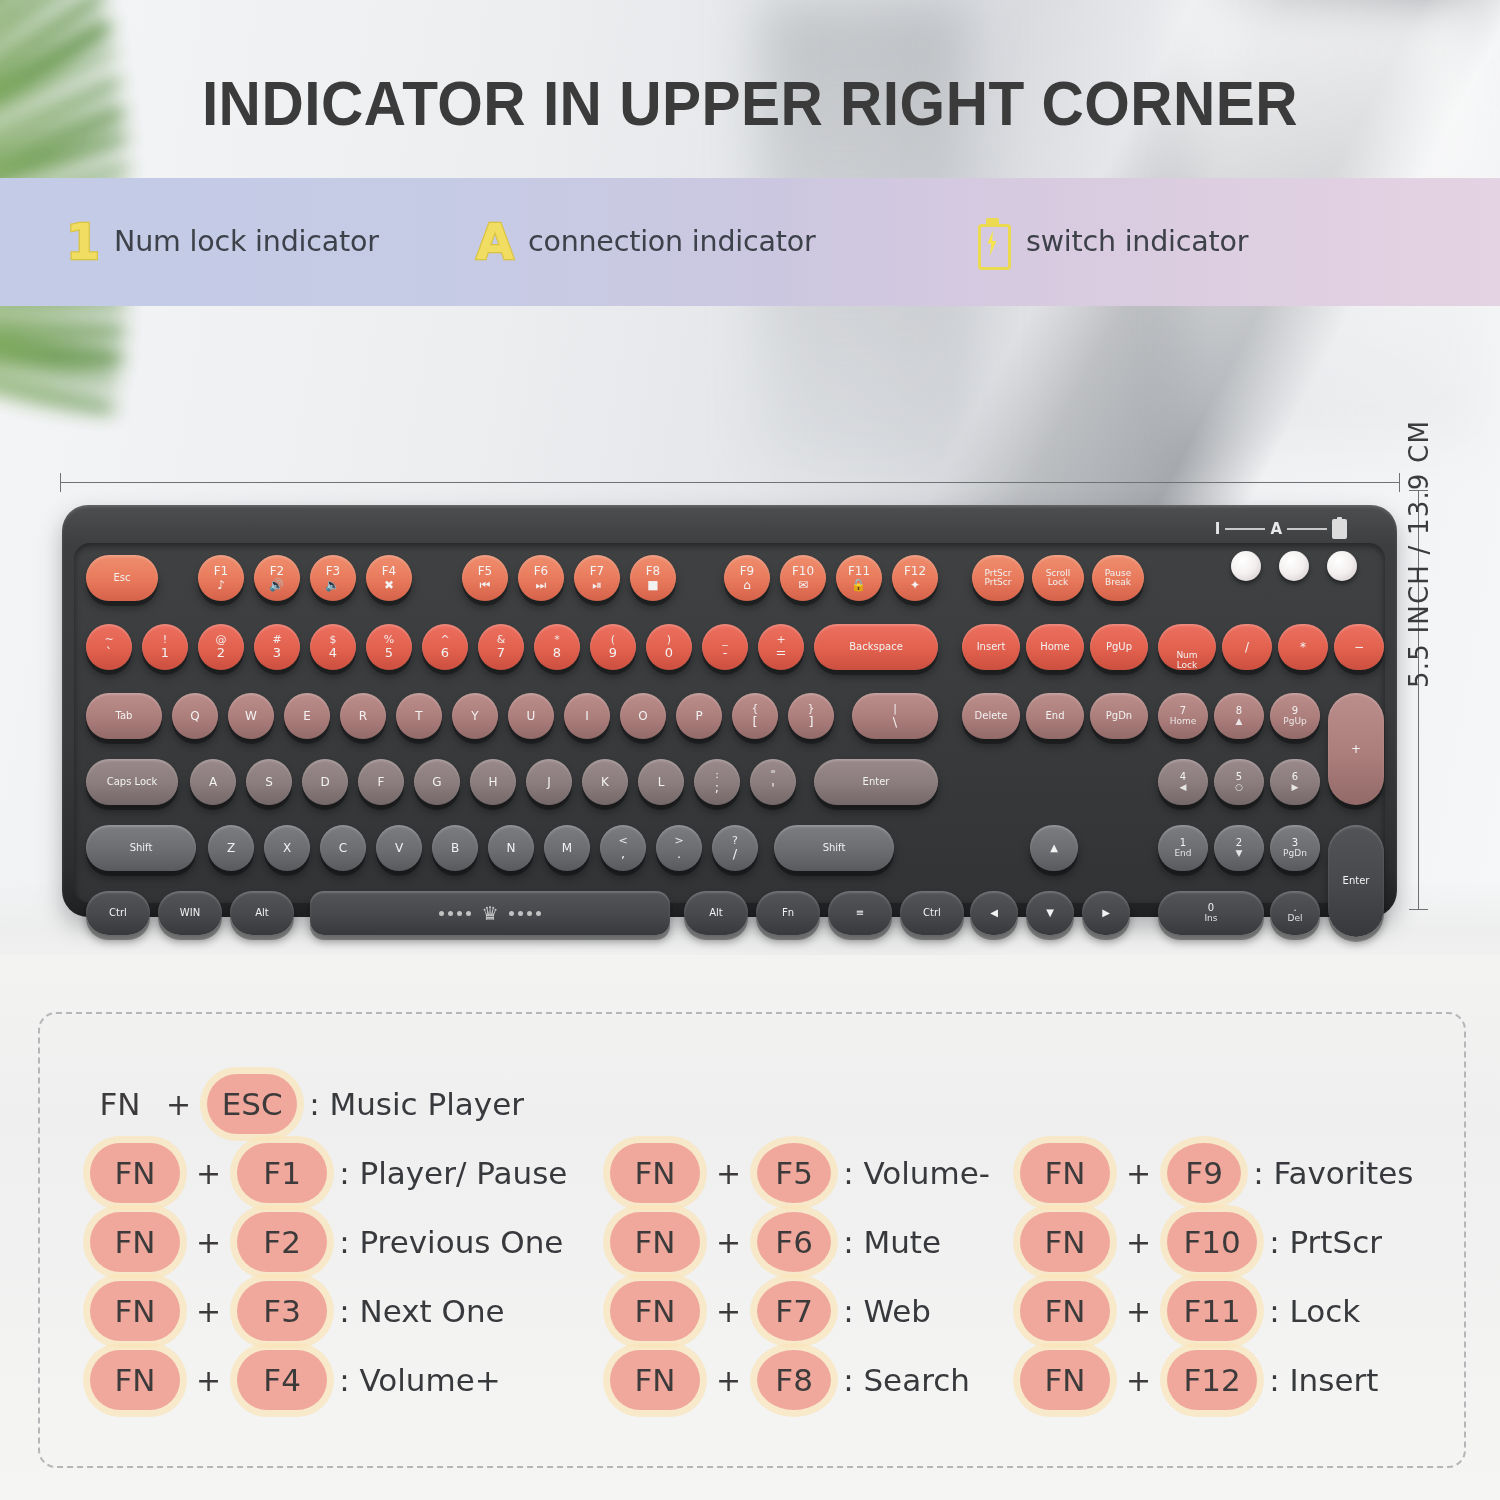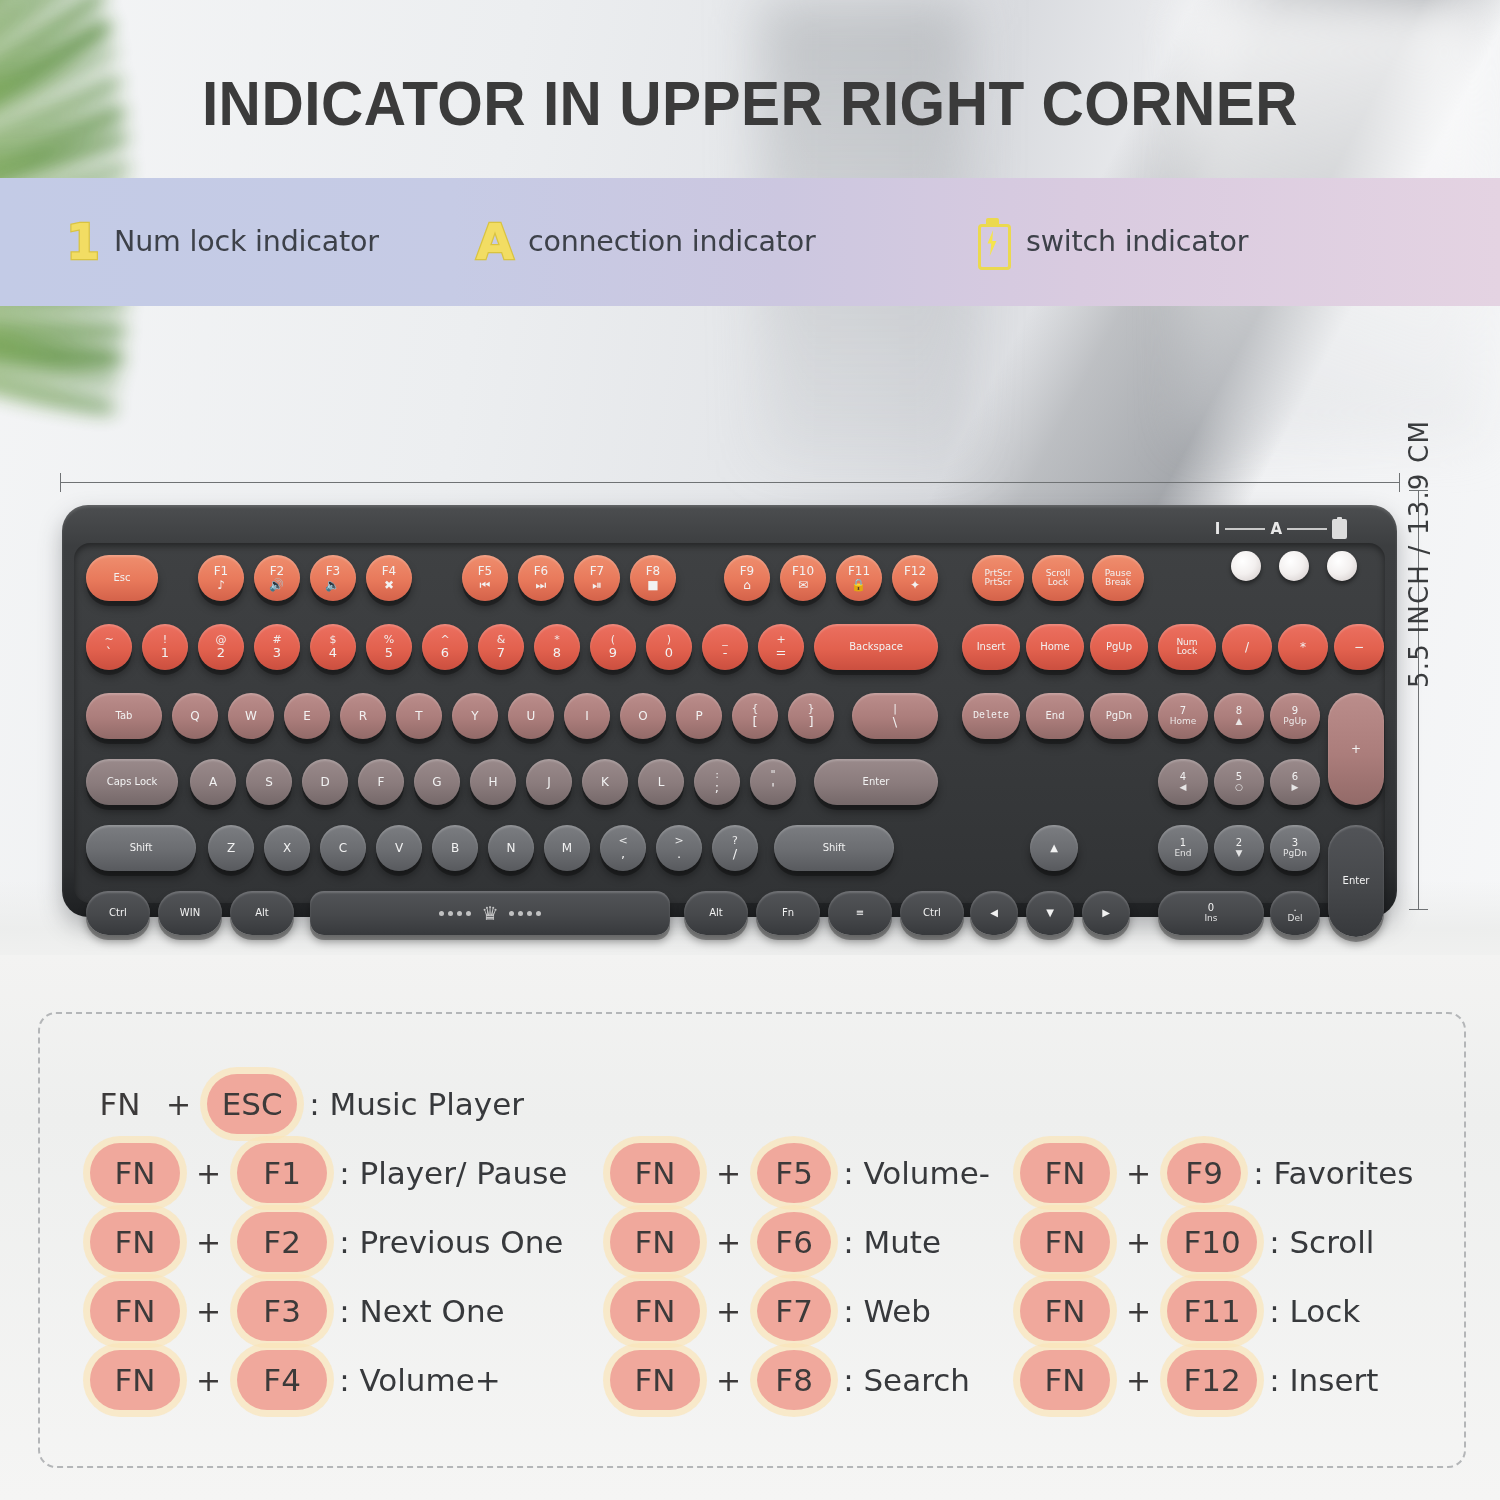--- a/index.html
+++ b/index.html
@@ -363,21 +363,21 @@
         </div>
         <div class="k" style="left: 900px; top: 119px; width: 58px; height: 46px; background: linear-gradient(rgb(236, 112, 96) 0%, rgb(226, 97, 78) 55%, rgb(203, 79, 63) 100%);">
           <span class="lbl sm">Insert</span>
         </div>
         <div class="k" style="left: 964px; top: 119px; width: 58px; height: 46px; background: linear-gradient(rgb(236, 112, 96) 0%, rgb(226, 97, 78) 55%, rgb(203, 79, 63) 100%);">
           <span class="lbl sm">Home</span>
         </div>
         <div class="k" style="left: 1028px; top: 119px; width: 58px; height: 46px; background: linear-gradient(rgb(236, 112, 96) 0%, rgb(226, 97, 78) 55%, rgb(203, 79, 63) 100%);">
           <span class="lbl sm">PgUp</span>
         </div>
-        <div class="k" style="left: 1096px; top: 119px; width: 58px; height: 46px; background: linear-gradient(rgb(236, 112, 96) 0%, rgb(226, 97, 78) 55%, rgb(203, 79, 63) 100%);">
+        <div class="k" style="left: 1096px; top: 119px; width: 58px; height: 46px; background: linear-gradient(rgb(236, 112, 96) 0%, rgb(226, 97, 78) 55%, rgb(203, 79, 63) 100%); justify-content: flex-end;">
           <span class="lbl xs">Num</span>
           <span class="lbl xs">Lock</span>
         </div>
         <div class="k" style="left: 1160px; top: 119px; width: 50px; height: 46px; background: linear-gradient(rgb(236, 112, 96) 0%, rgb(226, 97, 78) 55%, rgb(203, 79, 63) 100%);">
           <span class="lbl ">/</span>
         </div>
         <div class="k" style="left: 1216px; top: 119px; width: 50px; height: 46px; background: linear-gradient(rgb(236, 112, 96) 0%, rgb(226, 97, 78) 55%, rgb(203, 79, 63) 100%);">
           <span class="lbl ">*</span>
         </div>
         <div class="k" style="left: 1272px; top: 119px; width: 50px; height: 46px; background: linear-gradient(rgb(236, 112, 96) 0%, rgb(226, 97, 78) 55%, rgb(203, 79, 63) 100%);">
@@ -421,21 +421,21 @@
           <span class="bot">[</span>
         </div>
         <div class="k" style="left: 726px; top: 188px; width: 46px; height: 46px; background: linear-gradient(rgb(187, 141, 139) 0%, rgb(171, 125, 123) 55%, rgb(146, 106, 104) 100%);">
           <span class="top">}</span>
           <span class="bot">]</span>
         </div>
         <div class="k" style="left: 790px; top: 188px; width: 86px; height: 46px; background: linear-gradient(rgb(187, 141, 139) 0%, rgb(171, 125, 123) 55%, rgb(146, 106, 104) 100%);">
           <span class="top">|</span>
           <span class="bot">\</span>
         </div>
-        <div class="k" style="left: 900px; top: 188px; width: 58px; height: 46px; background: linear-gradient(rgb(187, 141, 139) 0%, rgb(171, 125, 123) 55%, rgb(146, 106, 104) 100%); font-family: Liberation Mono, monospace;">
+        <div class="k" style="left: 900px; top: 188px; width: 58px; height: 46px; background: linear-gradient(rgb(187, 141, 139) 0%, rgb(171, 125, 123) 55%, rgb(146, 106, 104) 100%);">
           <span class="lbl sm">Delete</span>
         </div>
         <div class="k" style="left: 964px; top: 188px; width: 58px; height: 46px; background: linear-gradient(rgb(187, 141, 139) 0%, rgb(171, 125, 123) 55%, rgb(146, 106, 104) 100%);">
           <span class="lbl sm">End</span>
         </div>
         <div class="k" style="left: 1028px; top: 188px; width: 58px; height: 46px; background: linear-gradient(rgb(187, 141, 139) 0%, rgb(171, 125, 123) 55%, rgb(146, 106, 104) 100%);">
           <span class="lbl sm">PgDn</span>
         </div>
         <div class="k" style="left: 1096px; top: 188px; width: 50px; height: 46px; background: linear-gradient(rgb(187, 141, 139) 0%, rgb(171, 125, 123) 55%, rgb(146, 106, 104) 100%);">
           <span class="lbl sm">7</span>
@@ -678,21 +678,21 @@
       <div class="legend-row" style="left: 980px; top: 129px;">
         <span class="chip wide">FN</span>
         <span class="plus">+</span>
         <span class="chip">F9</span>
         <span class="desc">: Favorites</span>
       </div>
       <div class="legend-row" style="left: 980px; top: 198px;">
         <span class="chip wide">FN</span>
         <span class="plus">+</span>
         <span class="chip wide">F10</span>
-        <span class="desc">: Scroll</span>
+        <span class="desc">: PrtScr</span>
       </div>
       <div class="legend-row" style="left: 980px; top: 267px;">
         <span class="chip wide">FN</span>
         <span class="plus">+</span>
         <span class="chip wide">F11</span>
         <span class="desc">: Lock</span>
       </div>
       <div class="legend-row" style="left: 980px; top: 336px;">
         <span class="chip wide">FN</span>
         <span class="plus">+</span>

